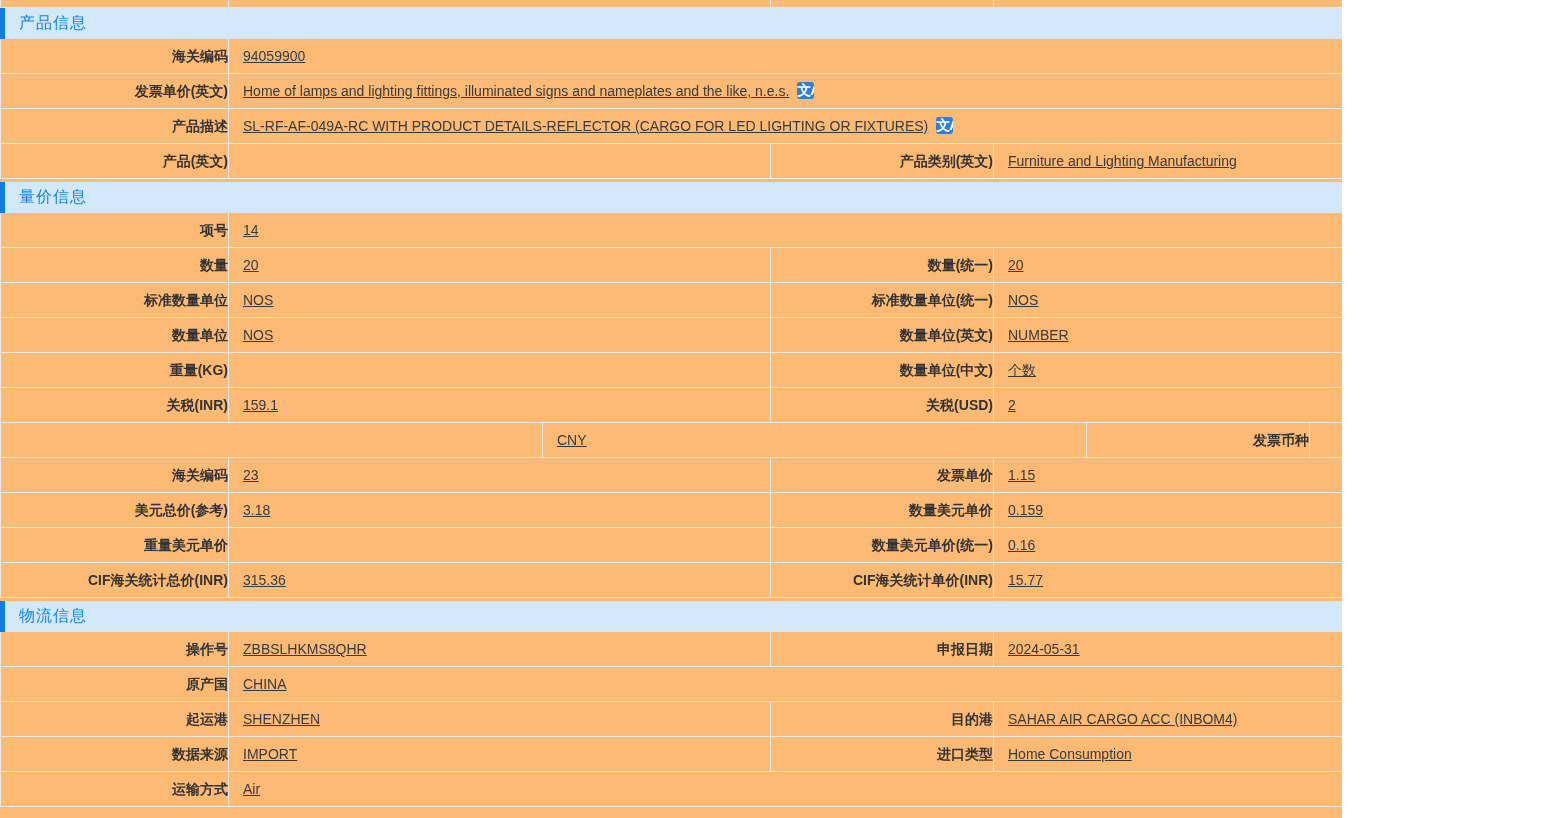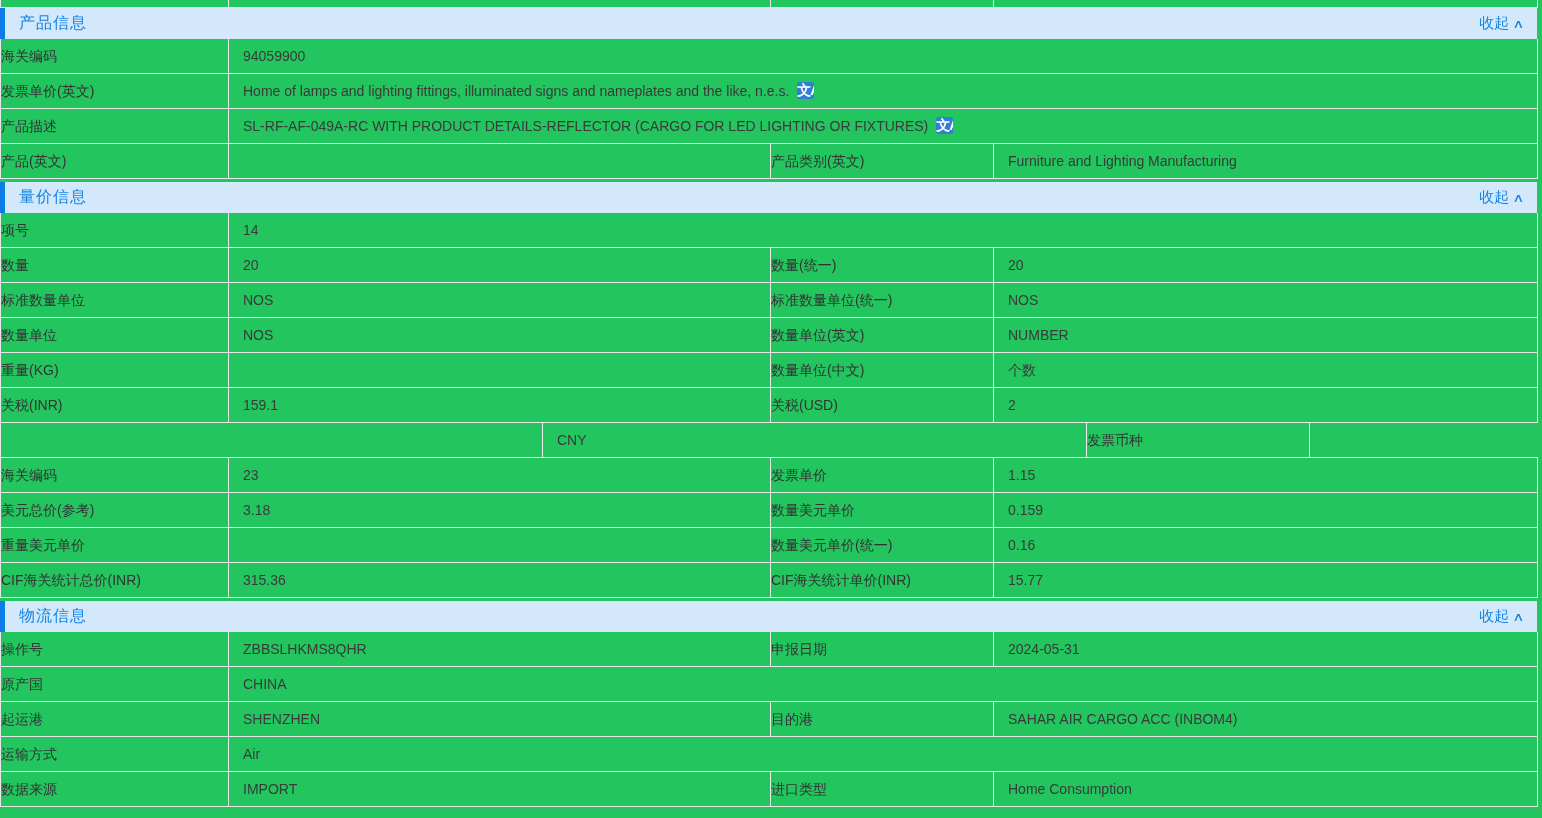--- a/index.html
+++ b/index.html
@@ -1,37 +1,37 @@
 <!DOCTYPE html>
 <html><head>
 <meta charset="utf-8">
 <style>
   html,body{margin:0;padding:0;background:#fff;}
   .page{
-    width:1542px;height:818px;overflow:hidden;position:relative;
-    font-family:"Liberation Sans","DejaVu Sans",sans-serif;color:#333;background:#22c55e;
+    width:1342px;height:818px;overflow:hidden;position:relative;
+    font-family:"Liberation Sans","DejaVu Sans",sans-serif;color:#333;background:#fdba74;
   }
   .table-area{width:1538px;}
   
   .sliver{display:flex;height:7px;border-bottom:1px solid #e7e7e7;border-left:1px solid #e7e7e7;}
   .sliver > div{box-sizing:border-box;border-right:1px solid #e7e7e7;height:100%;}
   .sliver .c1{width:228px;} .sliver .c2{width:542px;} .sliver .c3{width:223px;} .sliver .c4{width:544px;}
   
   .sec-header{
     height:31px;background:#d3e9fb;display:flex;align-items:center;position:relative;width:1537px;
   }
   .accent{position:absolute;left:0;top:0;width:5px;height:31px;background:#0d7ce4;}
   .sec-title{margin-left:19px;font-size:16px;color:#1584e6;letter-spacing:1px;}
   .collapse{margin-left:auto;margin-right:14px;color:#1584e6;font-size:15px;cursor:pointer;display:flex;align-items:center;}
   .collapse .chev{margin-left:5px;font-size:12px;transform:scaleX(1.4);display:inline-block;}
   
   .row{display:flex;height:35px;line-height:34px;border-bottom:1px solid #e9e9e9;border-left:1px solid #e9e9e9;width:1538px;box-sizing:border-box;}
   .cell{box-sizing:border-box;border-right:1px solid #e9e9e9;overflow:hidden;white-space:nowrap;height:100%;}
-  .lbl{width:228px;padding-right:14px;font-weight:normal;font-size:14px;color:#333;}
-  .val{width:542px;padding-left:14px;font-size:14px;color:#3a3a3a;}
+  .lbl{width:228px;text-align:right;font-weight:bold;font-size:14px;color:#333;}
+  .val{width:542px;padding-left:14px;font-size:14px;color:#3a3a3a;text-decoration:underline;}
   .val.fullspan{width:1309px;}
   .lbl2{width:223px;}
   .val2{width:544px;}
   .gap{height:3px;}
   
   .ticon{
     display:inline-block;width:17px;height:17px;background:#2f7ed8;color:#fff;border-radius:3px;
     font-size:14px;line-height:17px;text-align:right;vertical-align:-3px;margin-left:8px;
     font-weight:bold;letter-spacing:-1px;cursor:pointer;overflow:hidden;
   }
@@ -170,25 +170,25 @@
             <div class="cell lbl">原产国</div>
             <div class="cell val fullspan"><span class="vtext">CHINA</span></div>
           </div>
           <div class="row">
             <div class="cell lbl">起运港</div>
             <div class="cell val"><span class="vtext">SHENZHEN</span></div>
             <div class="cell lbl lbl2">目的港</div>
             <div class="cell val val2"><span class="vtext">SAHAR AIR CARGO ACC (INBOM4)</span></div>
           </div>
           <div class="row">
-            <div class="cell lbl">运输方式</div>
-            <div class="cell val fullspan"><span class="vtext">Air</span></div>
-          </div>
-          <div class="row">
             <div class="cell lbl">数据来源</div>
             <div class="cell val"><span class="vtext">IMPORT</span></div>
             <div class="cell lbl lbl2">进口类型</div>
             <div class="cell val val2"><span class="vtext">Home Consumption</span></div>
+          </div>
+          <div class="row">
+            <div class="cell lbl">运输方式</div>
+            <div class="cell val fullspan"><span class="vtext">Air</span></div>
           </div>
         </div>
       </div>
   </div>
 </div>
 
 </body></html>

